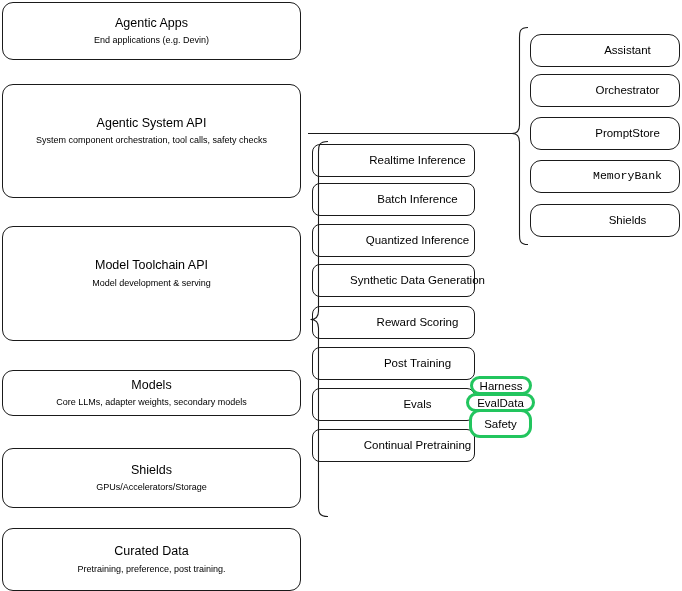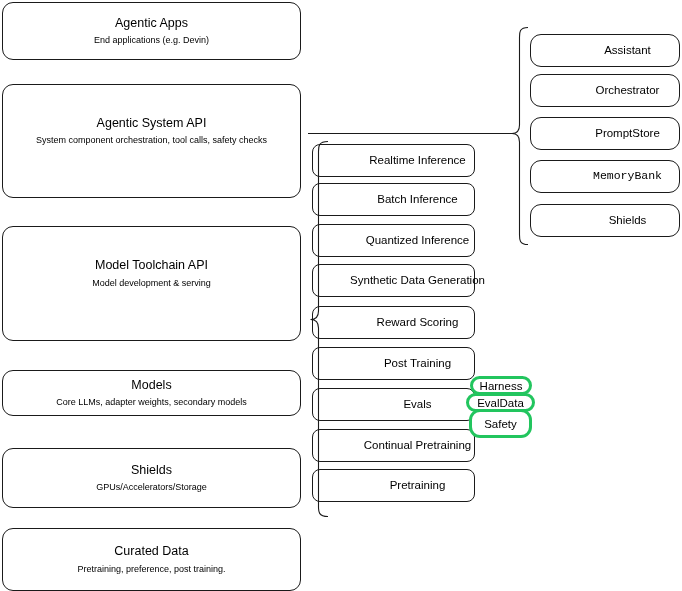--- a/index.html
+++ b/index.html
@@ -208,23 +208,20 @@
   </div>
   <div class="node mid" style="top:347px;">
     <span class="mid-label">Post Training</span>
   </div>
   <div class="node mid" style="top:388px;">
     <span class="mid-label">Evals</span>
   </div>
   <div class="node mid" style="top:429px;">
     <span class="mid-label">Continual Pretraining</span>
   </div>
-  <div class="node mid" style="top:469px;">
-    <span class="mid-label">Pretraining</span>
-  </div>
 
   <div class="pill" style="left:470px; top:376px; width:62px; height:19px;">
     <span>Harness</span>
   </div>
   <div class="pill" style="left:466px; top:393px; width:69px; height:19px;">
     <span>EvalData</span>
   </div>
   <div class="pill" style="left:469px; top:409px; width:63px; height:29px;">
     <span>Safety</span>
   </div>

